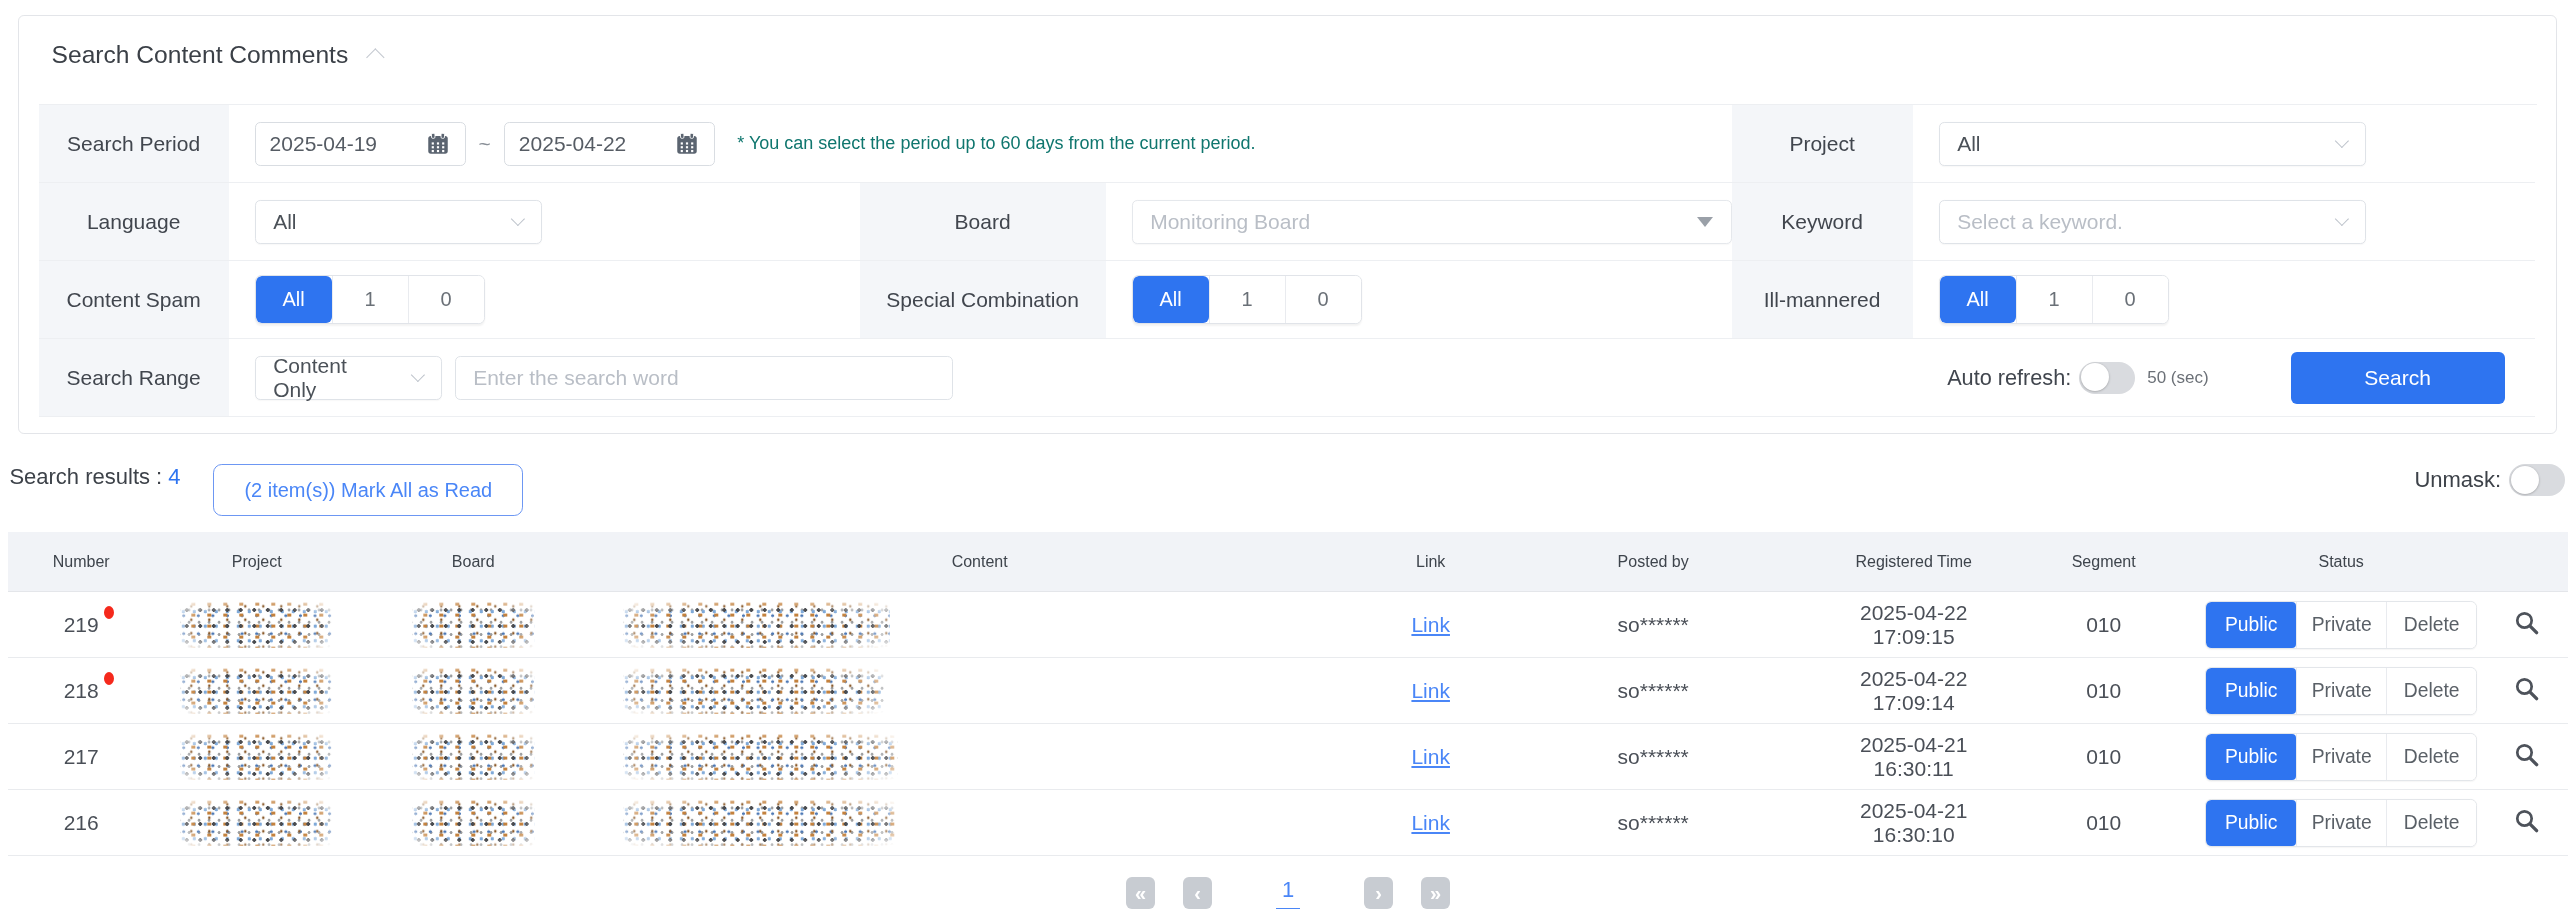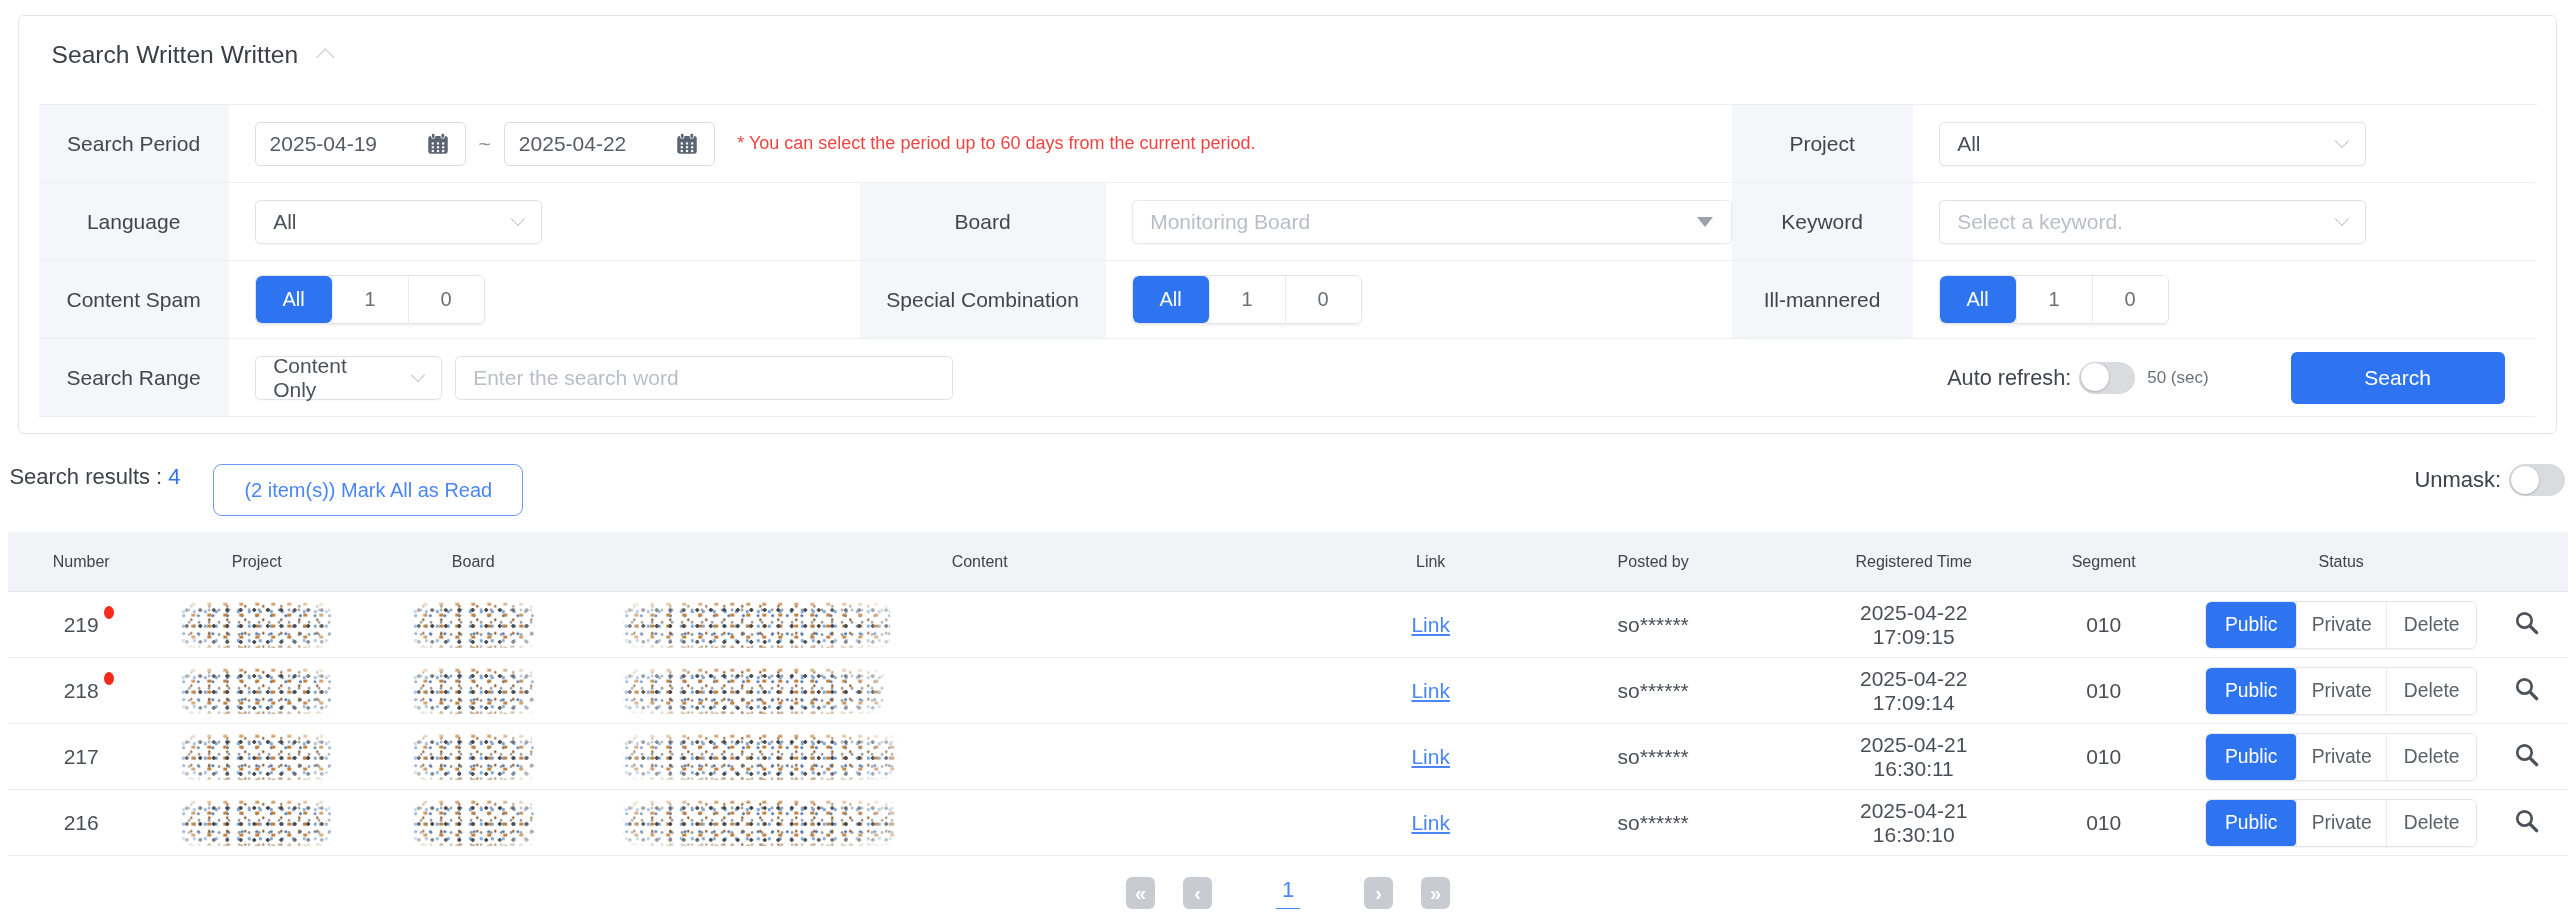--- a/index.html
+++ b/index.html
@@ -21,21 +21,21 @@
   .ffield{background:#fff;padding-left:26px;gap:13px;}
   .span-a{grid-column:2/5;}
   .span-wide{grid-column:2/7;padding-right:30px;}
 
   
   .date-input{position:relative;display:flex;align-items:center;width:211px;height:44px;
     border:0.6px solid #d9dde2;border-radius:5.3px;box-sizing:border-box;padding:0 14px;background:#fff;}
   .date-input input{border:none;outline:none;width:146px;font-size:21px;color:#565c64;
     font-family:inherit;background:transparent;padding:0;}
   .tilde{font-size:21px;color:#8a9098;}
-  .hint{font-size:18px;color:#ef4444;margin-left:9.4px;}
+  .hint{font-size:18px;color:#0f766e;margin-left:9.4px;}
 
   .select{display:flex;align-items:center;justify-content:space-between;height:44px;
     border:0.6px solid #dfe3e8;border-radius:5.3px;box-sizing:border-box;padding:0 17.6px;background:#fff;
     box-shadow:0 0.6px 1.2px rgba(0,0,0,0.03);}
   .sel-text{font-size:21px;color:#4b5158;}
   .sel-ph{font-size:21px;color:#b9bec6;}
   .w-proj{width:427px;}.w-lang{width:287px;}.w-board{width:668px;border-color:#e5e8ec;}
   .w-key{width:427px;}.w-scope{width:187px;gap:23px;}
   .vcaret{width:8.8px;height:8.8px;border-right:1.5px solid #bcc2ca;border-bottom:1.5px solid #bcc2ca;
     transform:rotate(45deg);margin-top:-4.7px;flex:none;}
@@ -122,21 +122,21 @@
   .pg-current{margin:0 36px;font-size:22px;color:#4a86f7;border-bottom:1.8px solid #4a86f7;
     padding:0 5.9px 4.7px;cursor:pointer;}
 
   .cal-icon{flex:none;margin-left:auto;}
 </style>
 </head>
 <body>
 
 <section class="panel">
   <div class="panel-title-row">
-    <span class="panel-title">Search Written Written</span>
+    <span class="panel-title">Search Content Comments</span>
     <span class="chev-up"></span>
   </div>
 
   <div class="fgrid">
 
     <div class="fcell flabel">Search Period</div>
     <div class="fcell ffield span-a">
       <div class="date-input">
         <input value="2025-04-19" style="">
         <svg class="cal-icon" width="26" height="26" viewBox="0 0 24 24">

